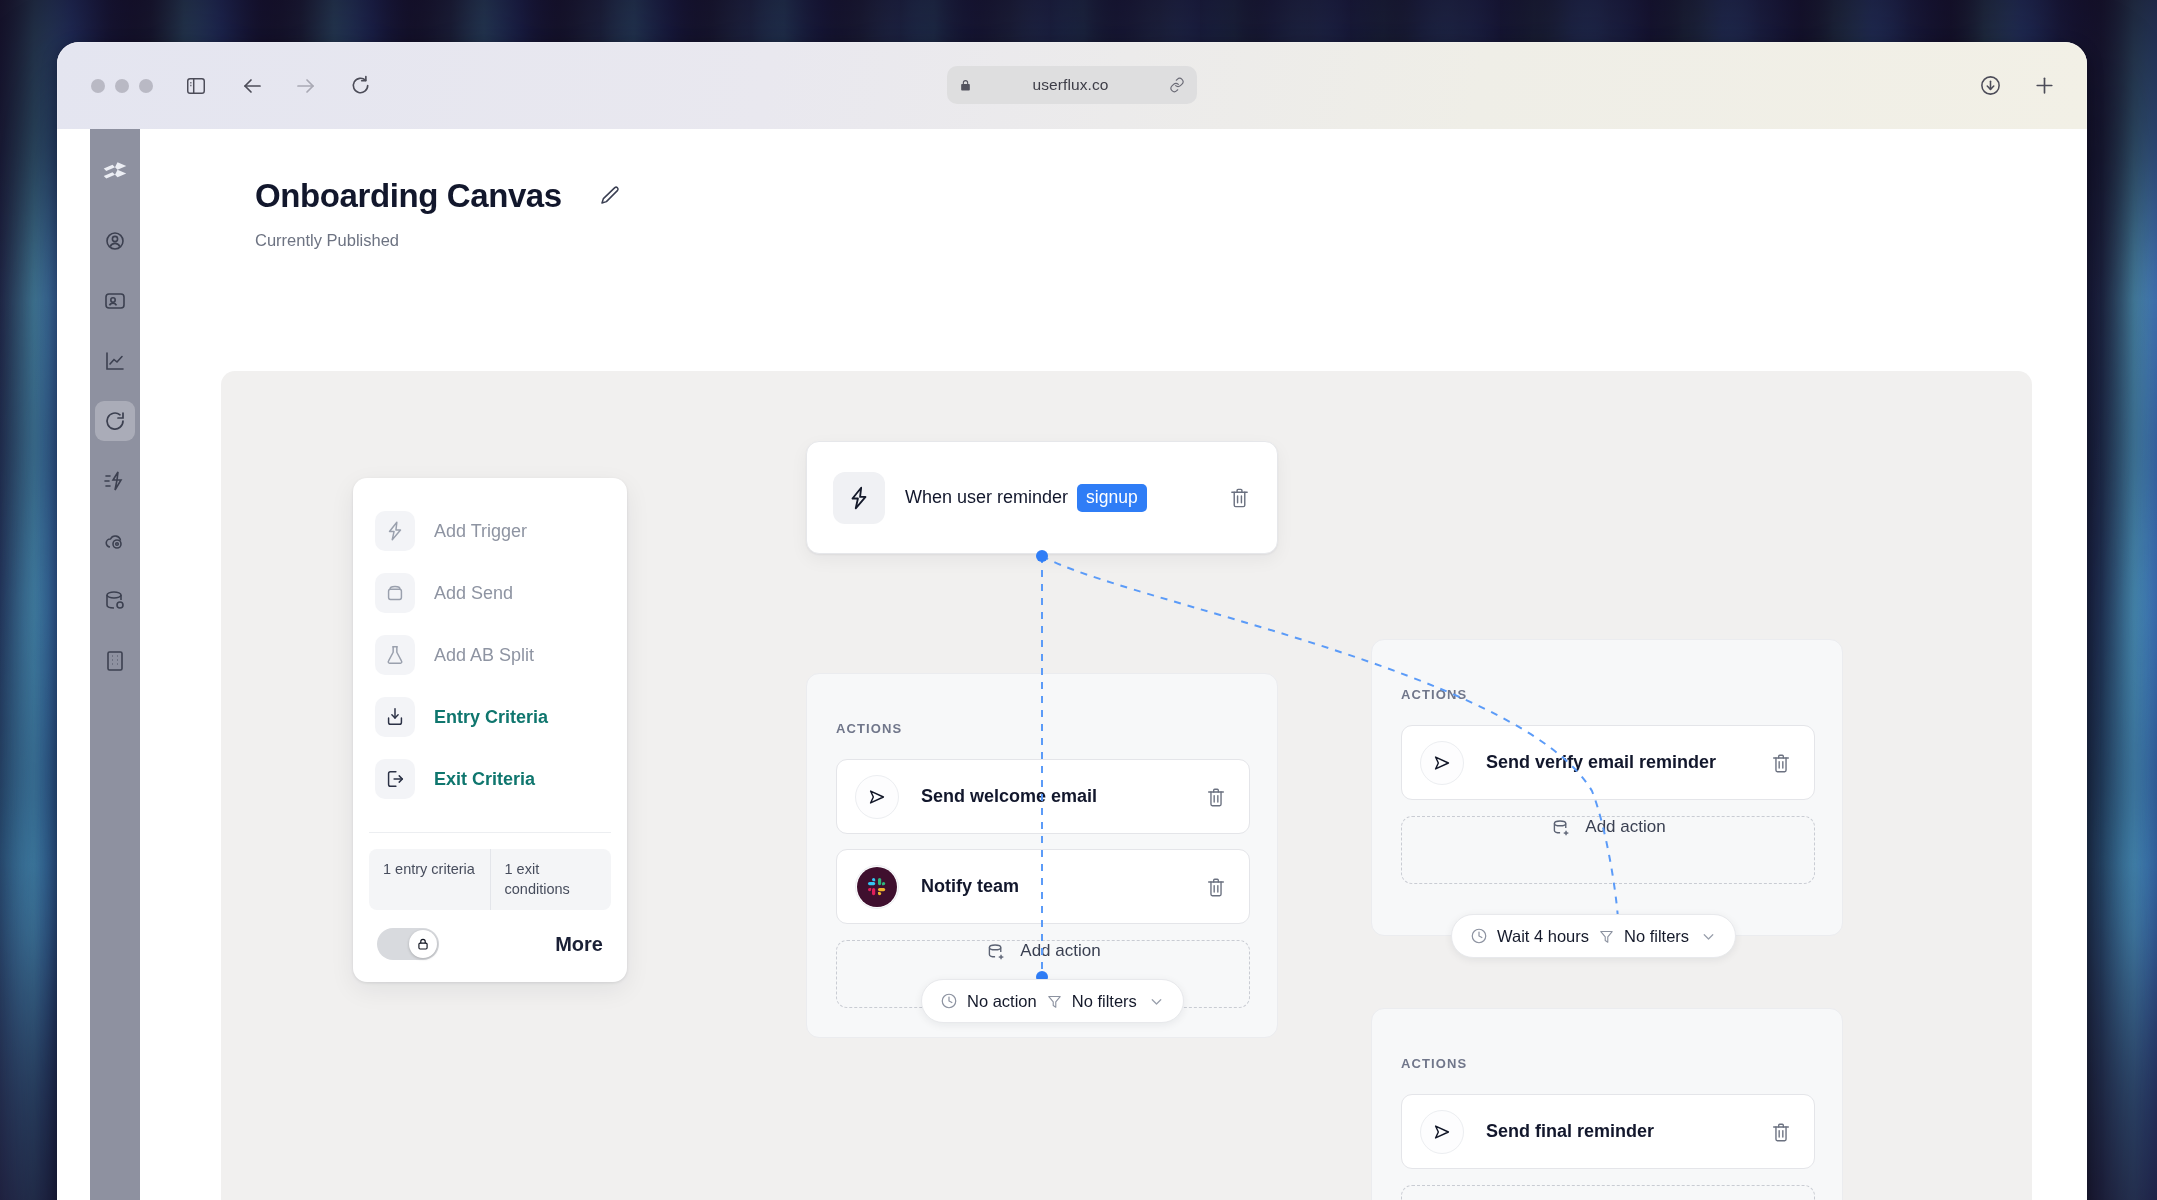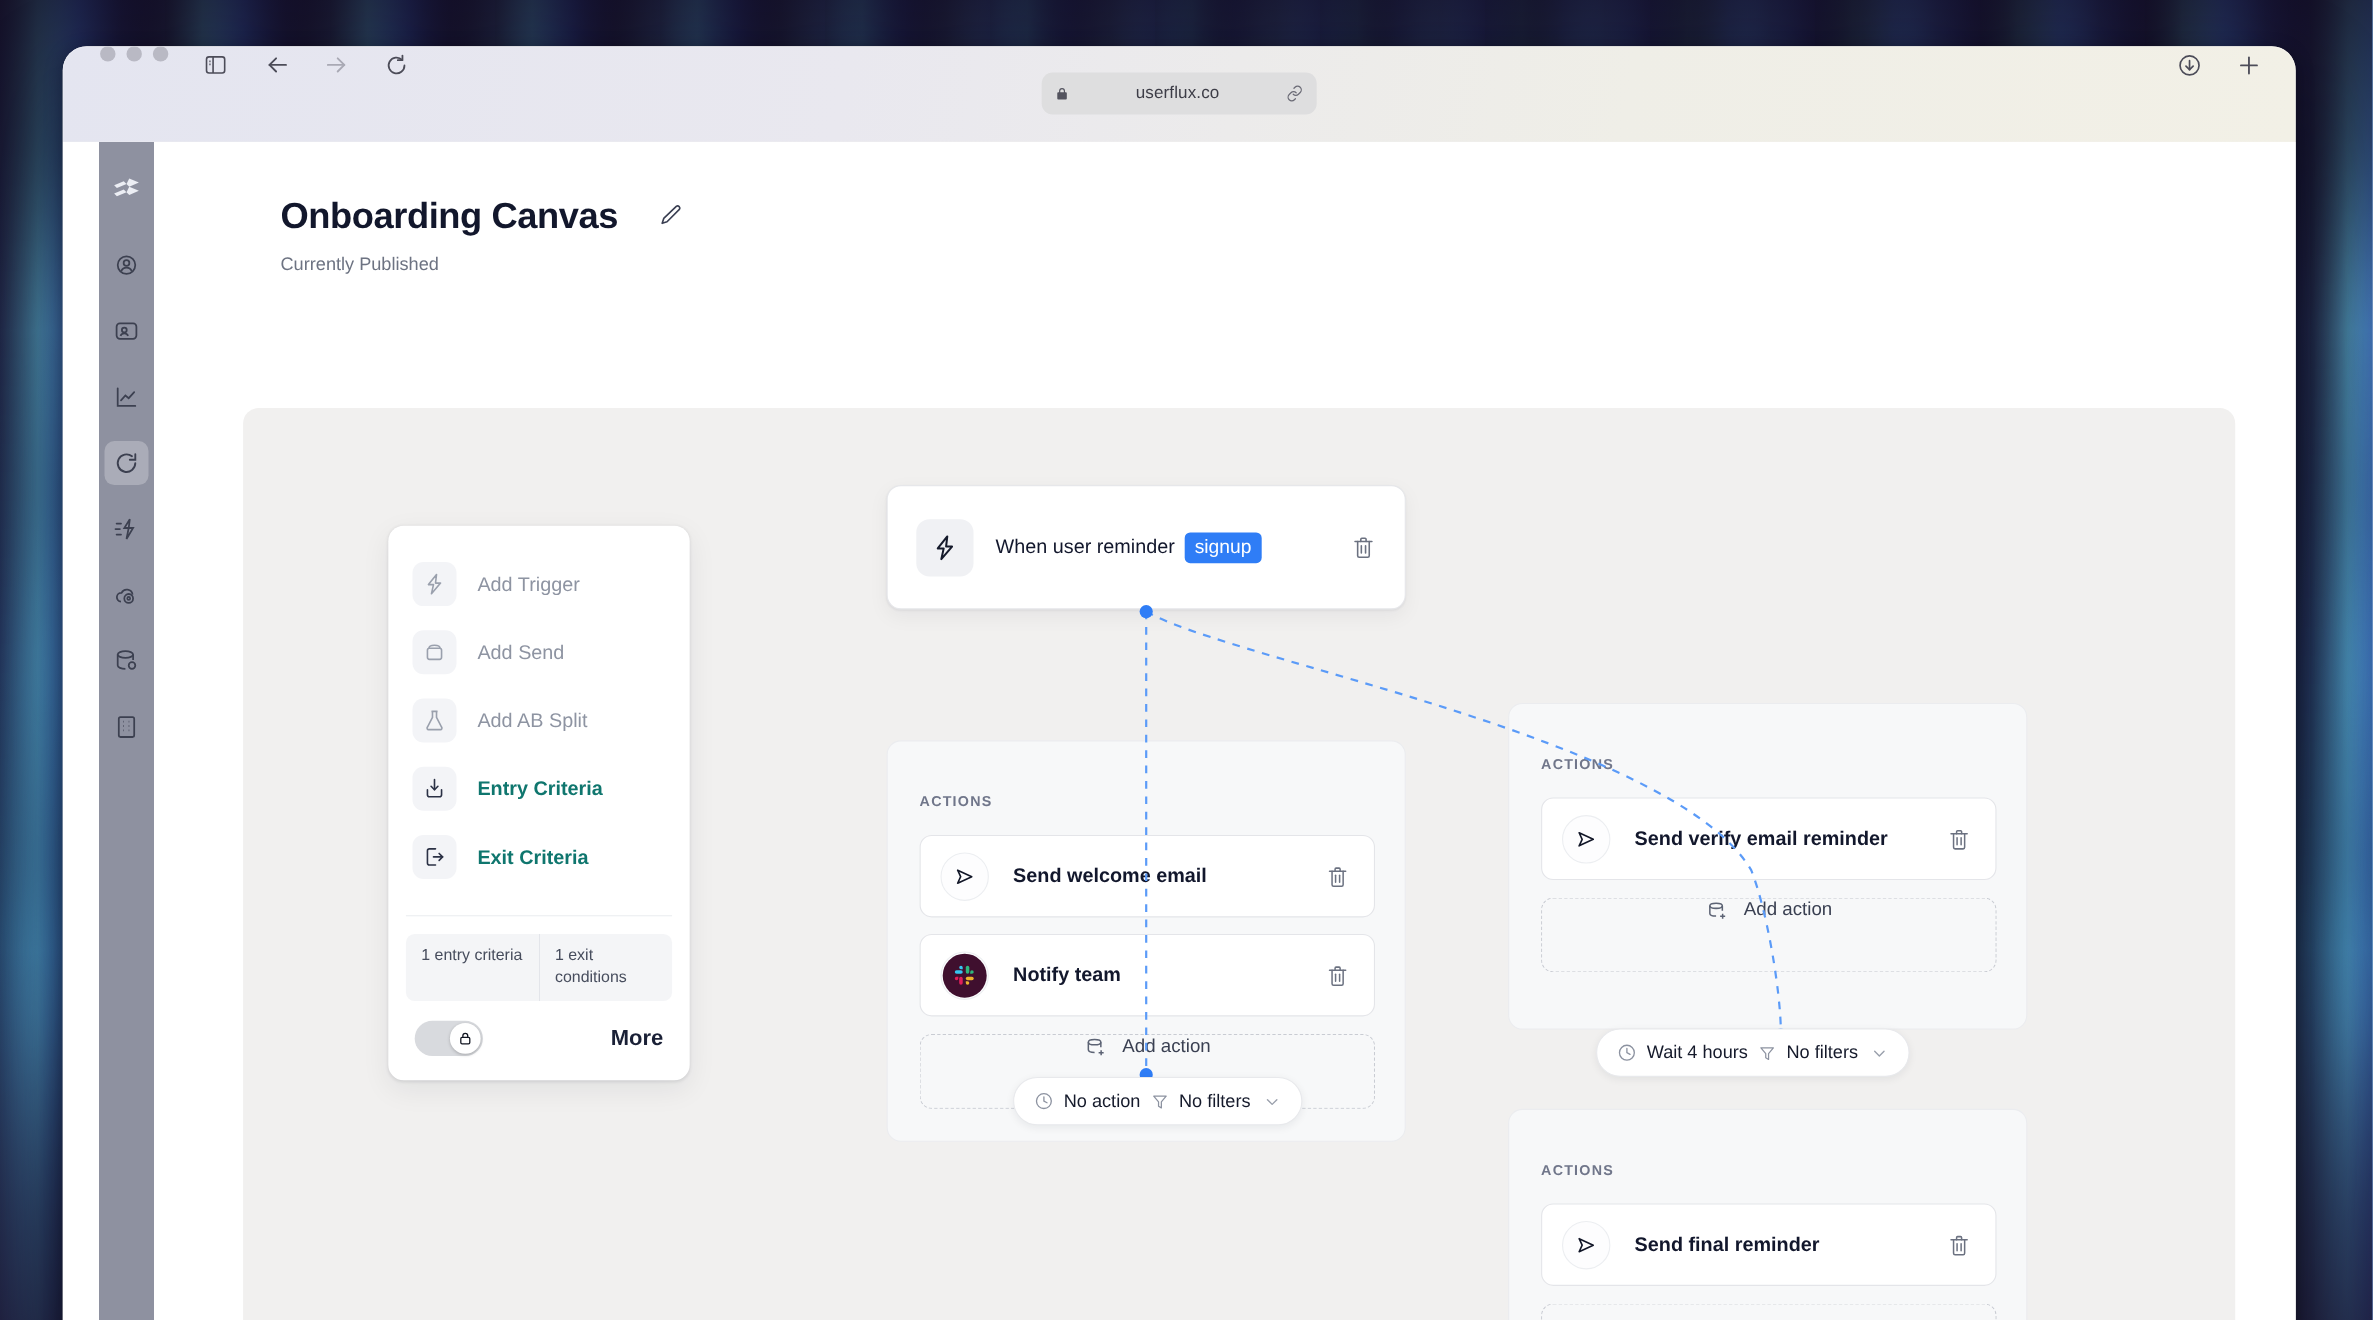--- a/index.html
+++ b/index.html
@@ -74,21 +74,21 @@
     pointer-events: none;
     z-index: 6;
   }
 
   
   #browser-toolbar {
     position: relative;
     height: 87px;
     background: linear-gradient(100deg, #e4e5f0 0%, #e9e8ef 35%, #efeee7 70%, #f2f0e6 100%);
     display: flex;
-    align-items: flex-start;
+    align-items: center;
     padding: 0 26px;
   }
   .traffic-lights { display: flex; gap: 10px; margin-left: 8px; }
   .tl { width: 14px; height: 14px; border-radius: 50%; background: #b9b9c4; }
 
   .tb-icon {
     width: 34px; height: 34px;
     display: flex; align-items: center; justify-content: center;
     color: #4c4c58;
   }
@@ -375,21 +375,21 @@
     font-size: 16.5px;
     color: #151a2b;
     box-shadow: 0 2px 8px rgba(18,24,40,0.07);
     z-index: 6;
     white-space: nowrap;
   }
   .delay-pill .sep-icon { color: #8c92a0; display: flex; }
   .delay-pill .chev { color: #9aa0ac; display: flex; margin-left: 2px; }
 
   #pill-1 { left: 700px; top: 608px; }
-  #pill-2 { left: 1230px; top: 564px; }
+  #pill-2 { left: 1230px; top: 543px; }
 
   
   #connector-svg {
     position: absolute;
     left: 0; top: 0;
     width: 1811px; height: 1000px;
     pointer-events: none;
     z-index: 3;
   }
   .conn-line { stroke: #5b9bf8; stroke-width: 2; stroke-dasharray: 7 7; fill: none; }

